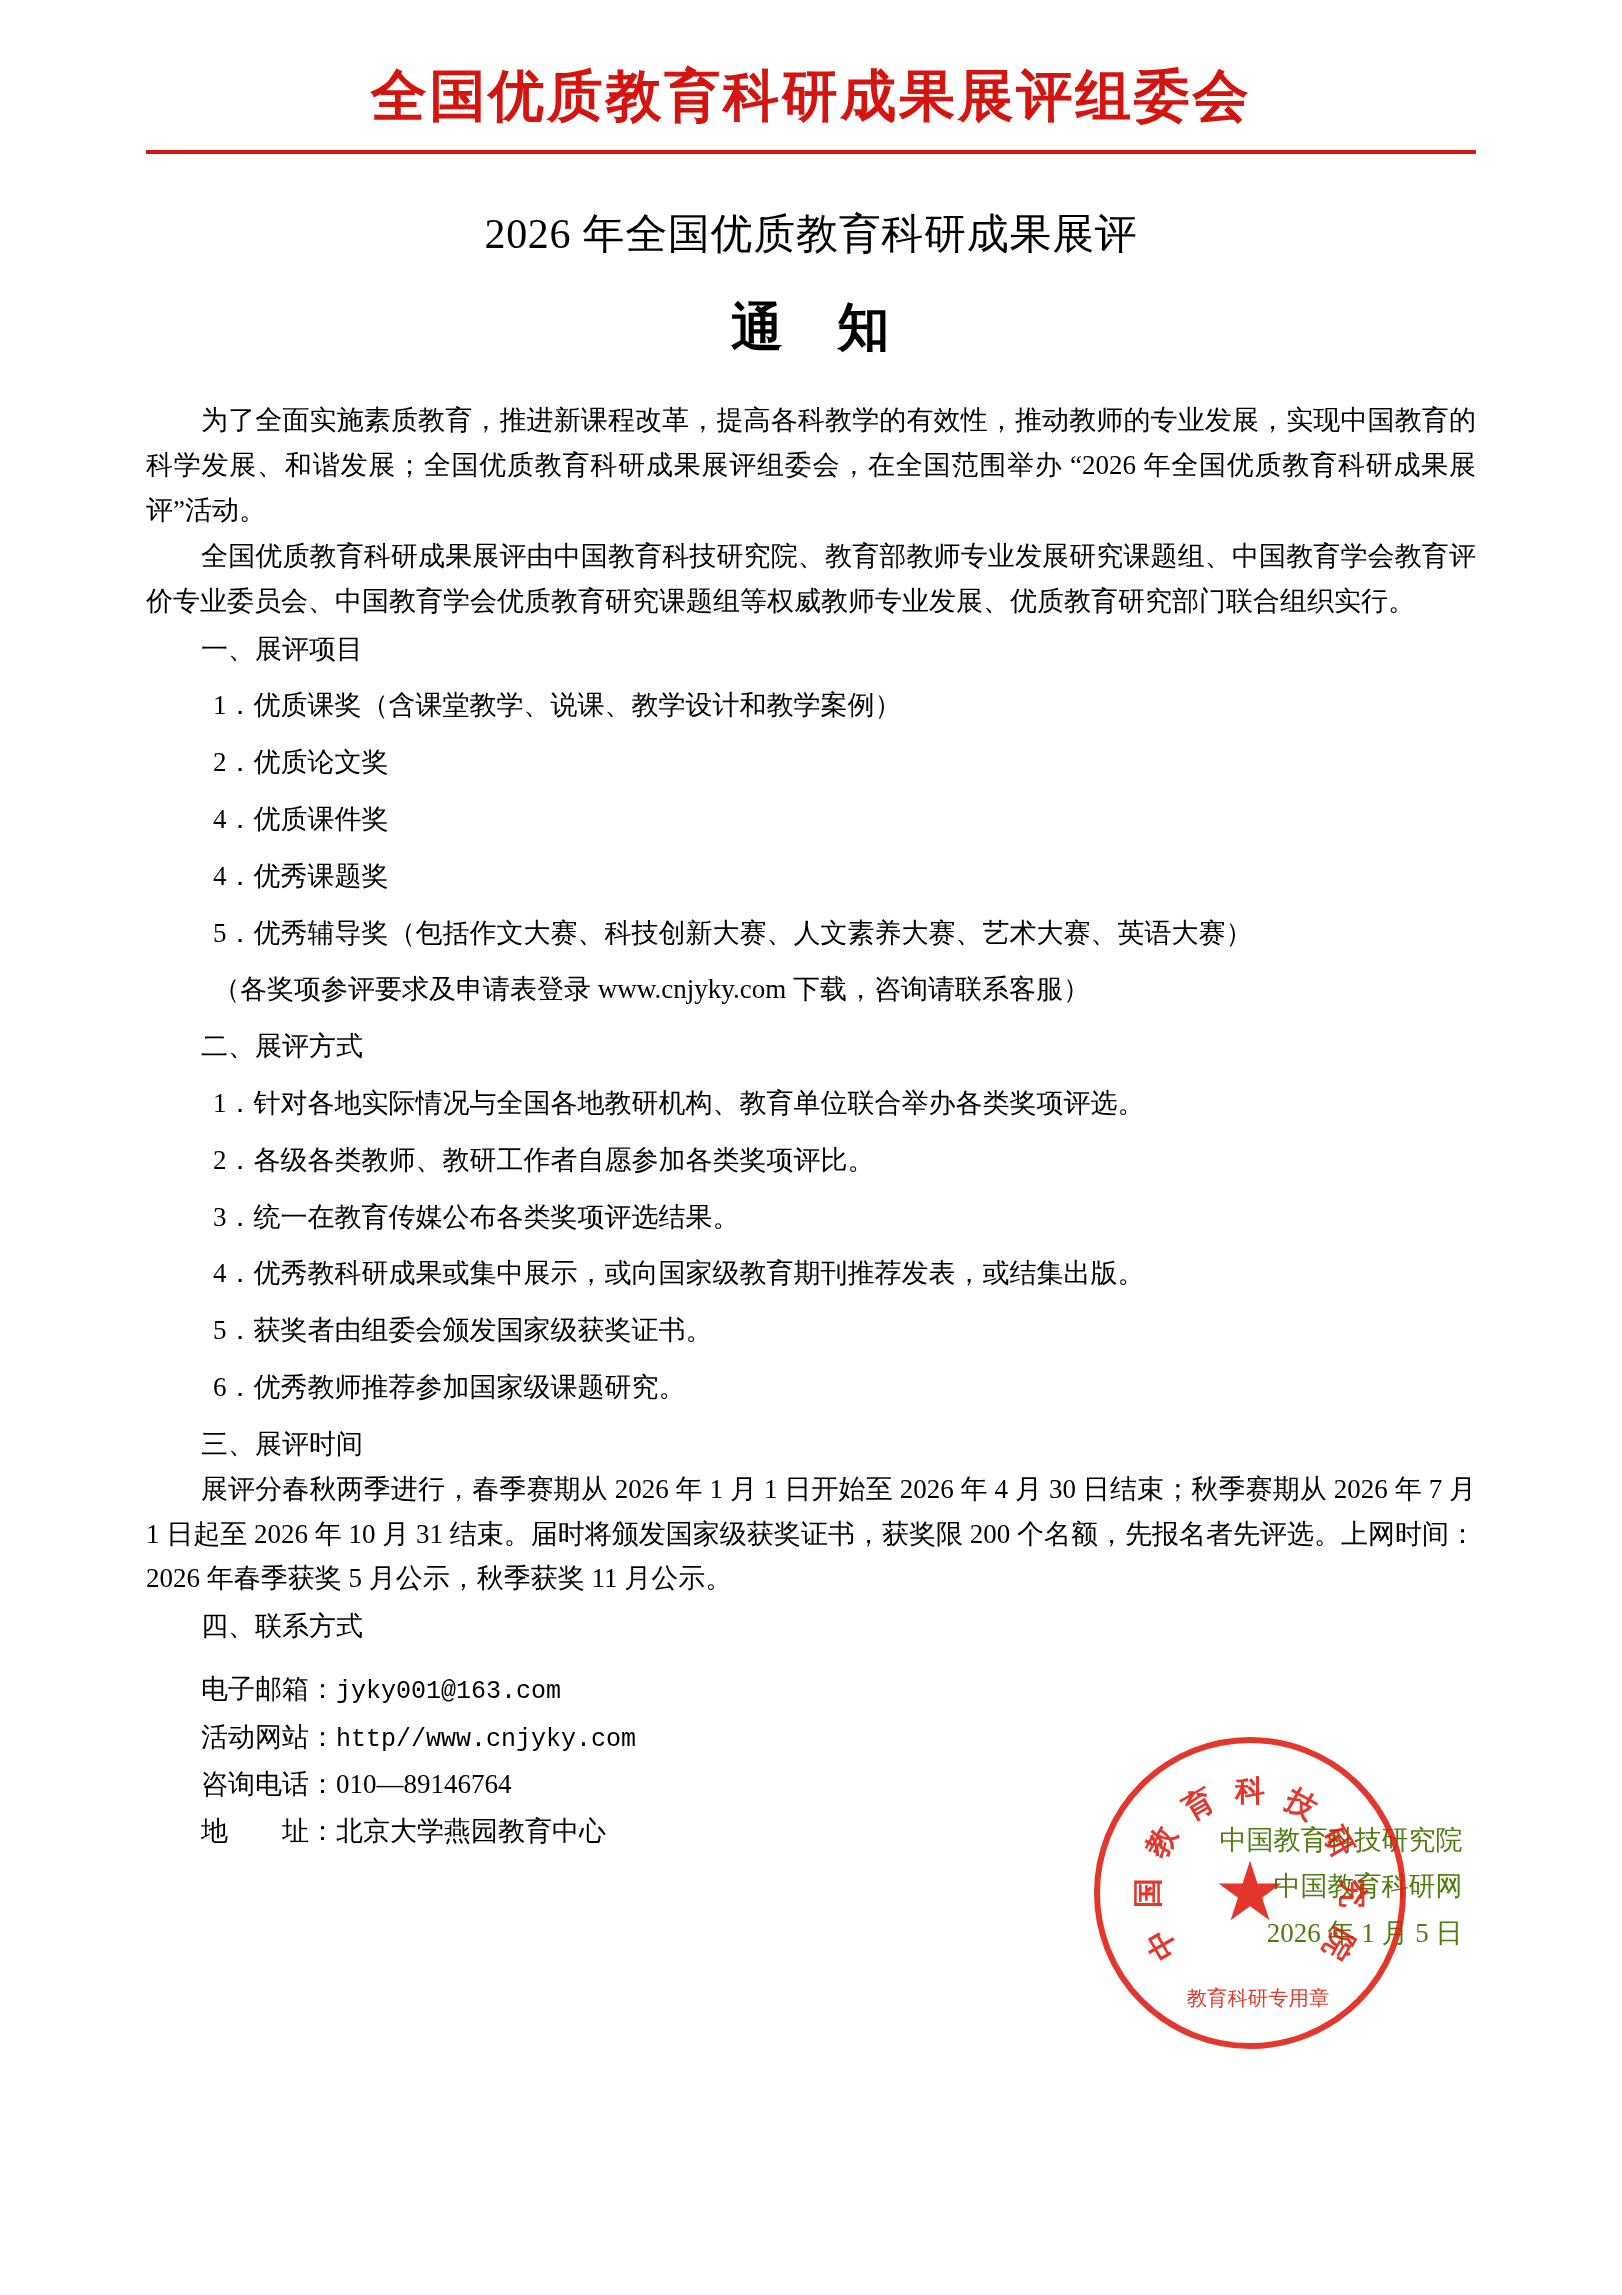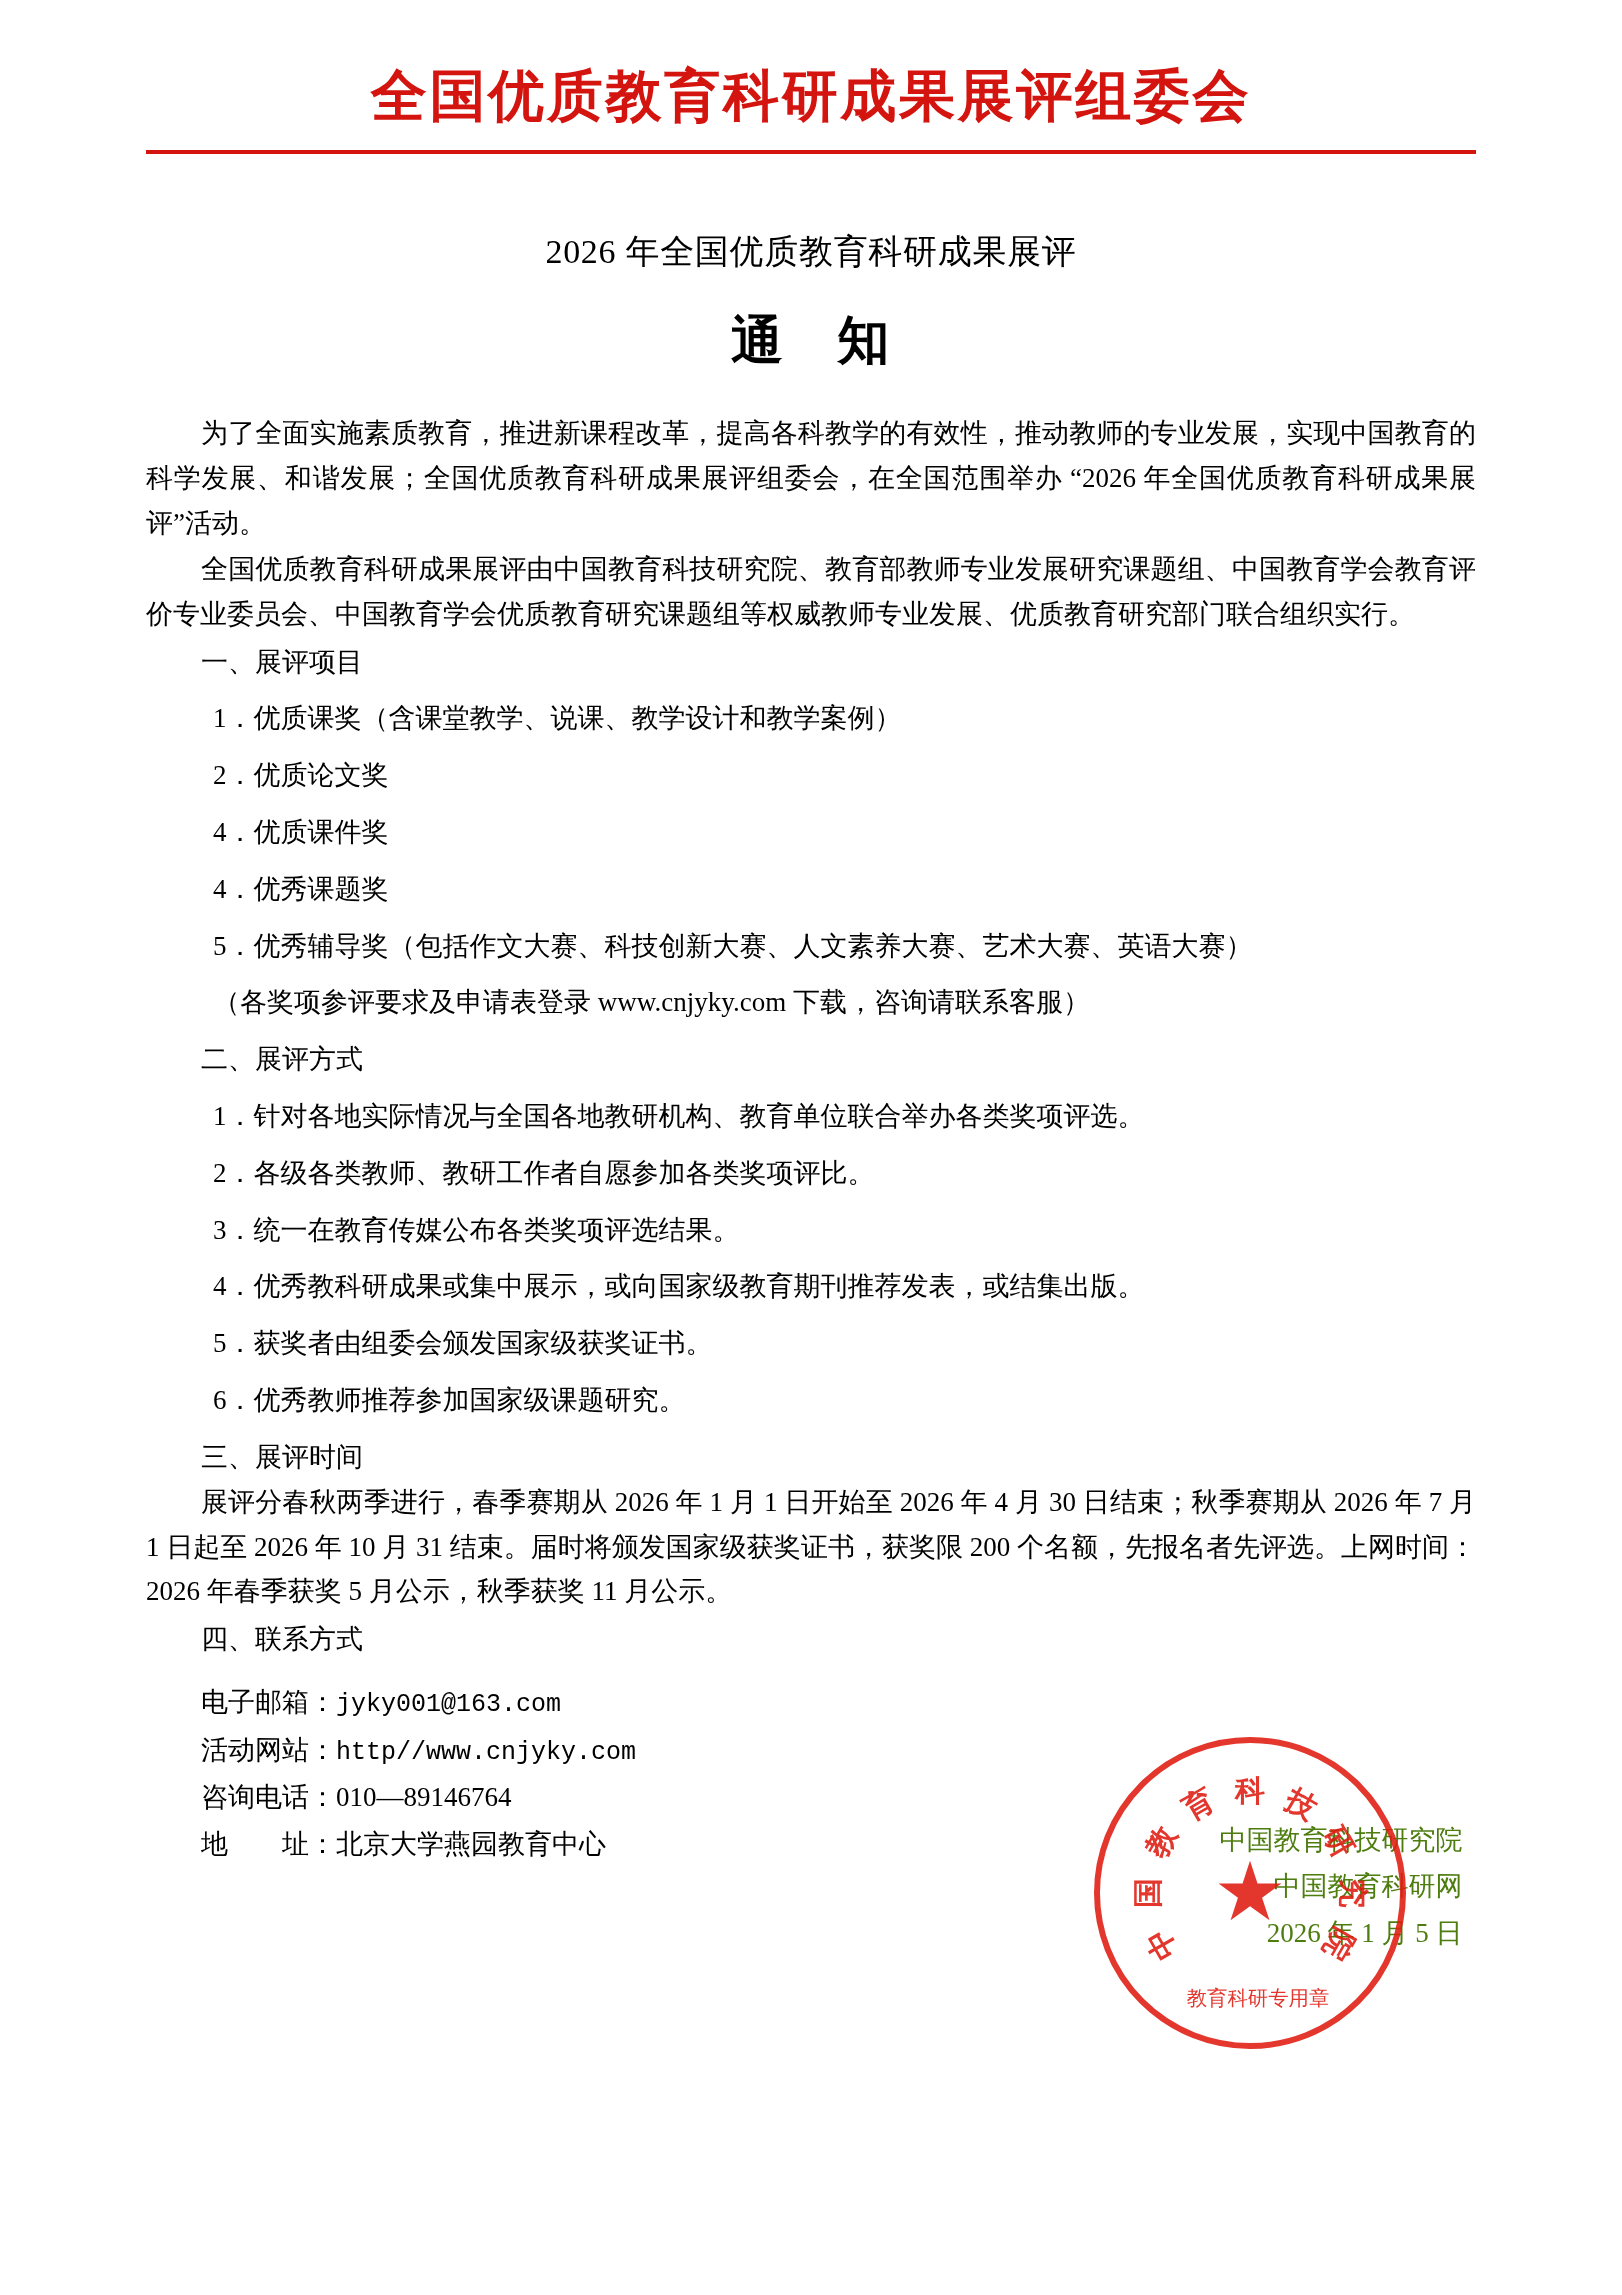--- a/index.html
+++ b/index.html
@@ -40,22 +40,22 @@
   .letterhead-rule {
     margin-top: 23px;
     height: 4.8px;
     background: #d3140f;
     width: 100%;
   }
 
   
   .doc-subject {
     text-align: center;
-    font-size: 34px;
-    margin-top: 75px;
+    font-size: 42px;
+    margin-top: 52px;
     letter-spacing: 0.7px;
     white-space: nowrap;
   }
   .doc-type {
     text-align: center;
     font-size: 52px;
     font-weight: bold;
     margin-top: 31px;
     letter-spacing: 1.4px;
   }

